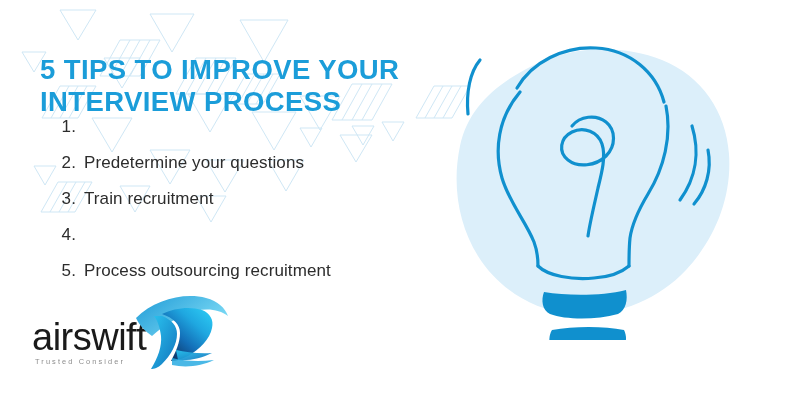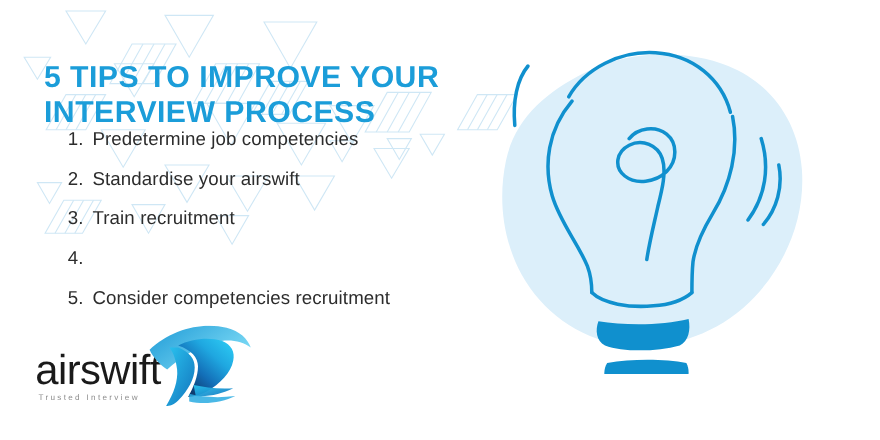--- a/index.html
+++ b/index.html
@@ -172,42 +172,41 @@
       </g>
     </g>
   </svg>
 
   <h1 id="title">5 Tips to Improve Your
 Interview Process</h1>
 
   <ul id="tips-list">
     <li class="tip-row">
       <span class="tip-num">1.</span>
-      <span class="tip-text">Predetermine job competencies</span>
     </li>
     <li class="tip-row">
       <span class="tip-num">2.</span>
-      <span class="tip-text">Standardise your airswift</span>
+      <span class="tip-text">Predetermine your questions</span>
     </li>
     <li class="tip-row">
       <span class="tip-num">3.</span>
       <span class="tip-text">Train recruitment</span>
     </li>
     <li class="tip-row">
       <span class="tip-num">4.</span>
     </li>
     <li class="tip-row">
       <span class="tip-num">5.</span>
-      <span class="tip-text">Consider competencies recruitment</span>
+      <span class="tip-text">Process outsourcing recruitment</span>
     </li>
   </ul>
 
   <div id="logo">
     <div id="logo-wordmark">airswift</div>
-    <div id="logo-tagline">Trusted Interview</div>
+    <div id="logo-tagline">Trusted Consider</div>
     <svg id="logo-bird" viewBox="0 0 98 74" xmlns="http://www.w3.org/2000/svg">
       <defs>
         <linearGradient id="birdGrad" x1="0.15" y1="0.85" x2="0.85" y2="0.05">
           <stop offset="0%" stop-color="#0E3A6C"></stop>
           <stop offset="35%" stop-color="#136FB8"></stop>
           <stop offset="70%" stop-color="#1FA7E0"></stop>
           <stop offset="100%" stop-color="#2AC4F0"></stop>
         </linearGradient>
         <linearGradient id="birdGrad2" x1="0" y1="0" x2="1" y2="1">
           <stop offset="0%" stop-color="#2AC4F0"></stop>

